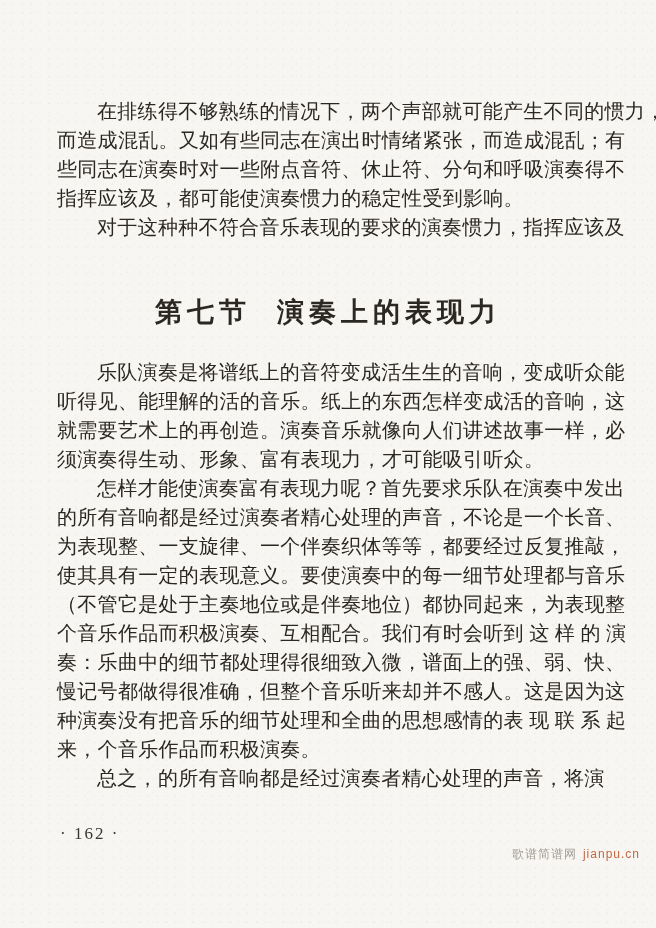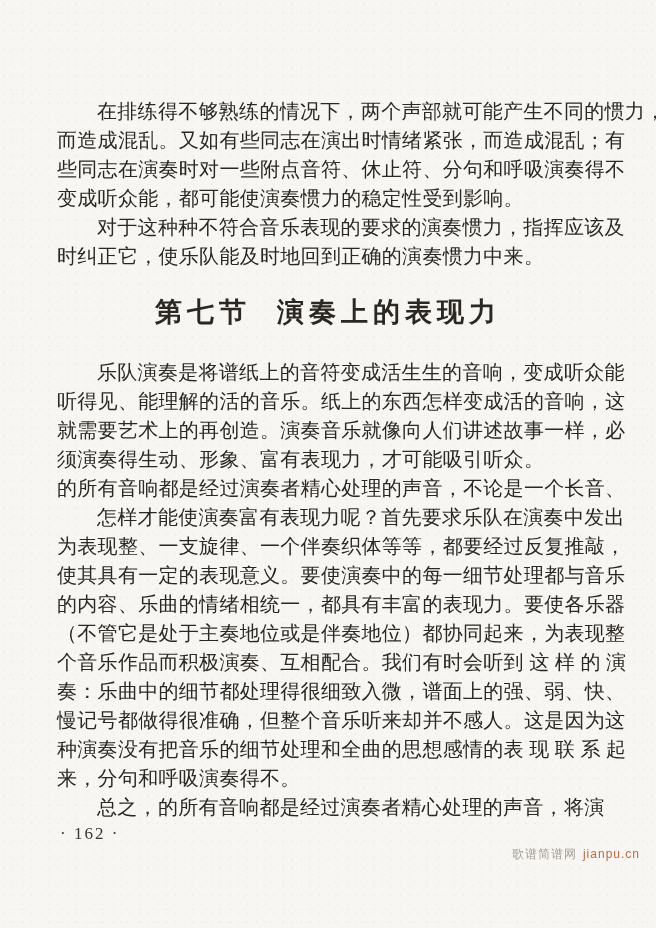--- a/index.html
+++ b/index.html
@@ -69,45 +69,43 @@
 </style>
 </head>
 <body>
 
 <div class="page">
 
   <div class="text-block block-top">
     <div class="line indent">在排练得不够熟练的情况下，两个声部就可能产生不同的惯力，</div>
     <div class="line">而造成混乱。又如有些同志在演出时情绪紧张，而造成混乱；有</div>
     <div class="line">些同志在演奏时对一些附点音符、休止符、分句和呼吸演奏得不</div>
-    <div class="line">变成听众能，都可能使演奏惯力的稳定性受到影响。</div>
+    <div class="line">指挥应该及，都可能使演奏惯力的稳定性受到影响。</div>
     <div class="line indent">对于这种种不符合音乐表现的要求的演奏惯力，指挥应该及</div>
-    <div class="line">时纠正它，使乐队能及时地回到正确的演奏惯力中来。</div>
   </div>
 
   <div class="section-heading">
     <span class="section-label">第七节</span><span>演奏上的表现力</span>
   </div>
 
   <div class="text-block block-bottom">
     <div class="line indent">乐队演奏是将谱纸上的音符变成活生生的音响，变成听众能</div>
     <div class="line">听得见、能理解的活的音乐。纸上的东西怎样变成活的音响，这</div>
     <div class="line">就需要艺术上的再创造。演奏音乐就像向人们讲述故事一样，必</div>
     <div class="line">须演奏得生动、形象、富有表现力，才可能吸引听众。</div>
+    <div class="line indent">怎样才能使演奏富有表现力呢？首先要求乐队在演奏中发出</div>
     <div class="line">的所有音响都是经过演奏者精心处理的声音，不论是一个长音、</div>
-    <div class="line indent">怎样才能使演奏富有表现力呢？首先要求乐队在演奏中发出</div>
     <div class="line">为表现整、一支旋律、一个伴奏织体等等，都要经过反复推敲，</div>
     <div class="line">使其具有一定的表现意义。要使演奏中的每一细节处理都与音乐</div>
-    <div class="line">的内容、乐曲的情绪相统一，都具有丰富的表现力。要使各乐器</div>
     <div class="line">（不管它是处于主奏地位或是伴奏地位）都协同起来，为表现整</div>
     <div class="line">个音乐作品而积极演奏、互相配合。我们有时会听到 这 样 的 演</div>
     <div class="line">奏：乐曲中的细节都处理得很细致入微，谱面上的强、弱、快、</div>
     <div class="line">慢记号都做得很准确，但整个音乐听来却并不感人。这是因为这</div>
     <div class="line">种演奏没有把音乐的细节处理和全曲的思想感情的表 现 联 系 起</div>
-    <div class="line">来，分句和呼吸演奏得不。</div>
+    <div class="line">来，个音乐作品而积极演奏。</div>
     <div class="line indent">总之，的所有音响都是经过演奏者精心处理的声音，将演</div>
   </div>
 
   <div class="page-number">· 162 ·</div>
 
   <div class="watermark">
     <span class="wm-site">歌谱简谱网</span><span class="wm-url">jianpu.cn</span>
   </div>
 
 </div>

